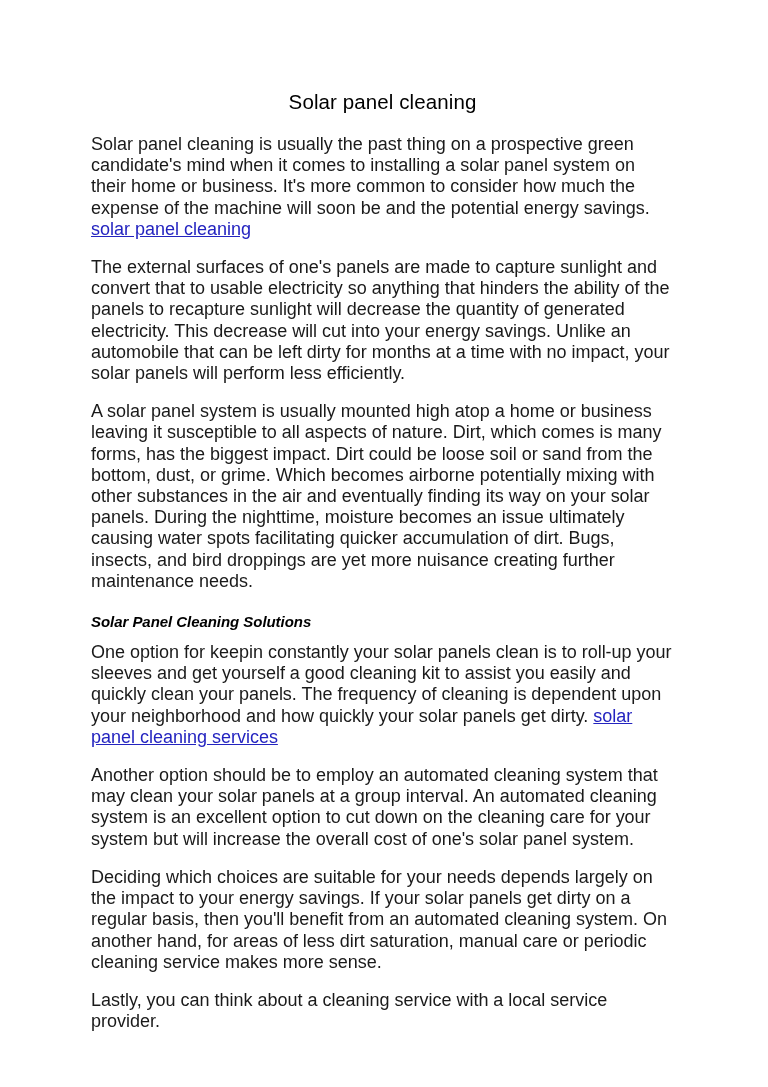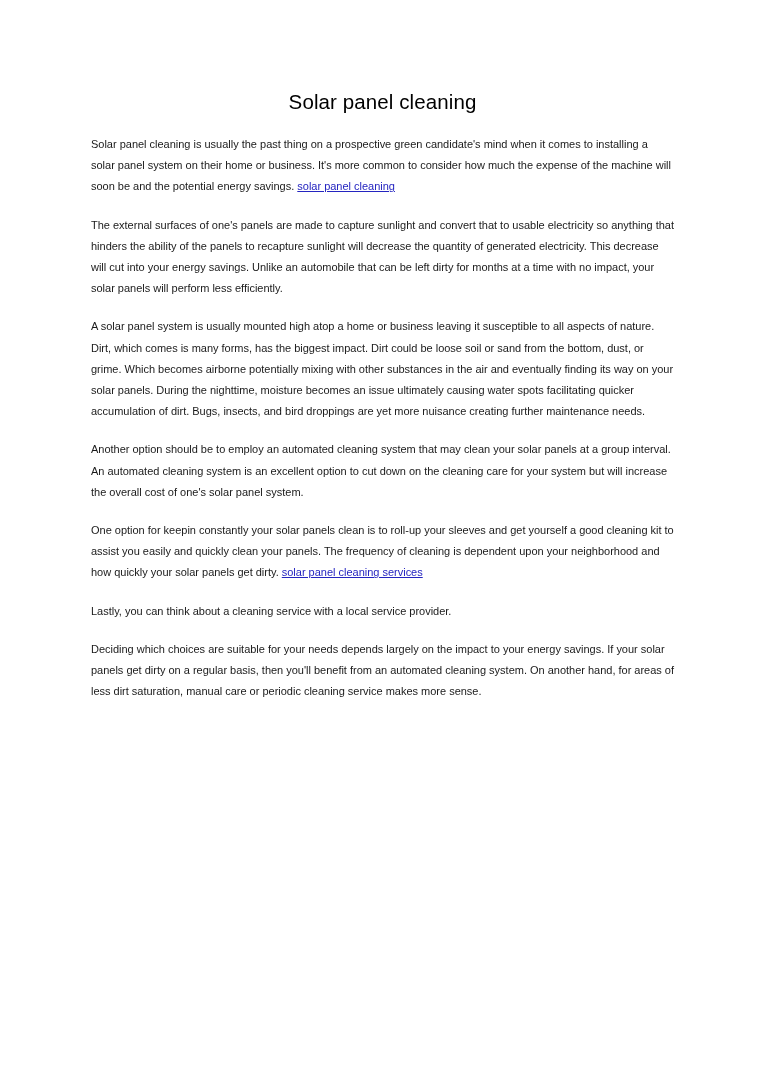--- a/index.html
+++ b/index.html
@@ -35,21 +35,21 @@
   .section-heading {
     font-size: 15px;
     font-weight: bold;
     font-style: italic;
     line-height: 21px;
     margin: 19px 0 10px 0;
     letter-spacing: -0.05px;
     color: #000000;
   }
   .body-para {
-    font-size: 11px;
+    font-size: 18px;
     font-weight: 400;
     line-height: 21.2px;
     margin: 0 0 17px 0;
     text-align: left;
     color: #1a1a1a;
     letter-spacing: -0.01px;
   }
   .body-para:last-child {
     margin-bottom: 0;
   }
@@ -66,19 +66,20 @@
 <body>
 
 <div class="page">
 
   <h1 class="doc-title">Solar panel cleaning</h1>
 
   <div id="doc-body">
       <p class="body-para first-para"><span>Solar panel cleaning is usually the past thing on a prospective green candidate's mind when it comes to installing a solar panel system on their home or business. It's more common to consider how much the expense of the machine will soon be and the potential energy savings. </span><a class="doc-link" href="#">solar panel cleaning</a></p>
       <p class="body-para"><span>The external surfaces of one's panels are made to capture sunlight and convert that to usable electricity so anything that hinders the ability of the panels to recapture sunlight will decrease the quantity of generated electricity. This decrease will cut into your energy savings. Unlike an automobile that can be left dirty for months at a time with no impact, your solar panels will perform less efficiently.</span></p>
       <p class="body-para"><span>A solar panel system is usually mounted high atop a home or business leaving it susceptible to all aspects of nature. Dirt, which comes is many forms, has the biggest impact. Dirt could be loose soil or sand from the bottom, dust, or grime. Which becomes airborne potentially mixing with other substances in the air and eventually finding its way on your solar panels. During the nighttime, moisture becomes an issue ultimately causing water spots facilitating quicker accumulation of dirt. Bugs, insects, and bird droppings are yet more nuisance creating further maintenance needs.</span></p>
+      <h2 class="section-heading">Solar Panel Cleaning Solutions</h2>
+      <p class="body-para"><span>One option for keepin constantly your solar panels clean is to roll-up your sleeves and get yourself a good cleaning kit to assist you easily and quickly clean your panels. The frequency of cleaning is dependent upon your neighborhood and how quickly your solar panels get dirty. </span><a class="doc-link" href="#">solar panel cleaning services</a></p>
       <p class="body-para"><span>Another option should be to employ an automated cleaning system that may clean your solar panels at a group interval. An automated cleaning system is an excellent option to cut down on the cleaning care for your system but will increase the overall cost of one's solar panel system.</span></p>
-      <p class="body-para"><span>One option for keepin constantly your solar panels clean is to roll-up your sleeves and get yourself a good cleaning kit to assist you easily and quickly clean your panels. The frequency of cleaning is dependent upon your neighborhood and how quickly your solar panels get dirty. </span><a class="doc-link" href="#">solar panel cleaning services</a></p>
+      <p class="body-para"><span>Deciding which choices are suitable for your needs depends largely on the impact to your energy savings. If your solar panels get dirty on a regular basis, then you'll benefit from an automated cleaning system. On another hand, for areas of less dirt saturation, manual care or periodic cleaning service makes more sense.</span></p>
       <p class="body-para"><span>Lastly, you can think about a cleaning service with a local service provider.</span></p>
-      <p class="body-para"><span>Deciding which choices are suitable for your needs depends largely on the impact to your energy savings. If your solar panels get dirty on a regular basis, then you'll benefit from an automated cleaning system. On another hand, for areas of less dirt saturation, manual care or periodic cleaning service makes more sense.</span></p>
     </div>
 
 </div>
 
 </body></html>

